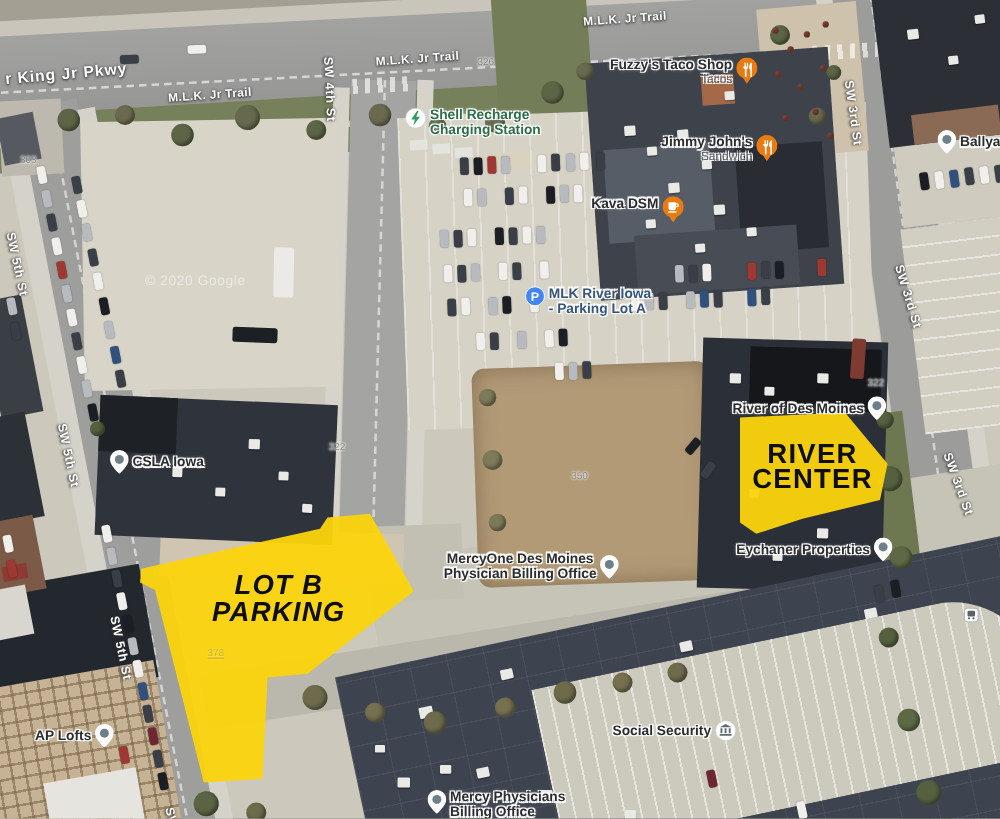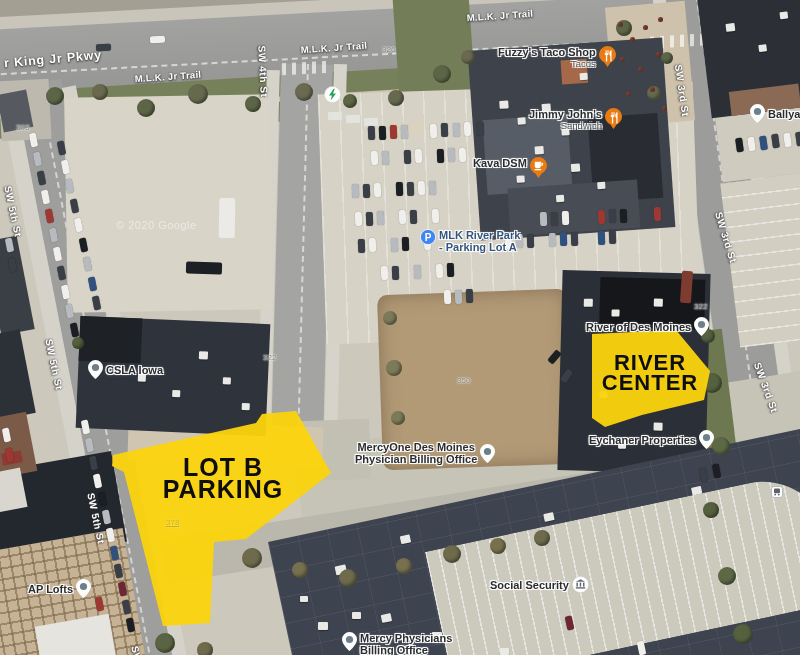--- a/index.html
+++ b/index.html
@@ -26,21 +26,21 @@
     text-shadow:-1px -1px 0 rgba(255,255,255,.95),1px -1px 0 rgba(255,255,255,.95),
     -1px 1px 0 rgba(255,255,255,.95),1px 1px 0 rgba(255,255,255,.95),0 0 3px #fff;}
   .pl2{font-size:9.5px;font-weight:normal;color:#5c6065;white-space:nowrap;line-height:11px;
     text-shadow:-1px -1px 0 rgba(255,255,255,.9),1px -1px 0 rgba(255,255,255,.9),
     -1px 1px 0 rgba(255,255,255,.9),1px 1px 0 rgba(255,255,255,.9);}
   .pl-green{color:#2c6e49;}
   .pl-blue{color:#34557e;}
   .subr{text-align:right;}
   .ovl{position:absolute;z-index:5;text-align:center;font-weight:bold;color:#0e0e0e;}
   .ovl div{white-space:nowrap;}
-  .ovl-lotb{font-size:25px;line-height:21.5px;letter-spacing:1px;}
+  .ovl-lotb{font-size:22px;line-height:21.5px;letter-spacing:1px;font-style:italic;}
   .ovl-river{font-size:22px;line-height:19.5px;letter-spacing:1px;}
   .picon{flex:0 0 auto;}
   svg.ovsvg{position:absolute;left:0;top:0;z-index:4;}
   .stripes-v{background-image:repeating-linear-gradient(90deg,rgba(255,255,255,.30) 0 1.5px,transparent 1.5px 21px);}
   .stripes-h{background-image:repeating-linear-gradient(0deg,rgba(255,255,255,.45) 0 1.5px,transparent 1.5px 15px);}
   .stripes-lot{background-image:repeating-linear-gradient(90deg,rgba(255,255,255,.5) 0 1.5px,transparent 1.5px 13px);}
   .roofgrid{background-image:repeating-linear-gradient(0deg,rgba(255,255,255,.06) 0 1px,transparent 1px 26px),
     repeating-linear-gradient(90deg,rgba(255,255,255,.05) 0 1px,transparent 1px 30px);}
   .apgrid{background-image:repeating-linear-gradient(0deg,rgba(120,98,70,.55) 0 2px,transparent 2px 11px),
     repeating-linear-gradient(90deg,rgba(120,98,70,.55) 0 2px,transparent 2px 11px);}
@@ -217,23 +217,27 @@
   <div class="rl" style="left:738px;top:382px;width:56px;transform:rotate(70deg);">SW 3rd St</div>
   <div class="rl rl-trail" style="left:126px;top:71px;width:84px;transform:rotate(-4deg);">M.L.K. Jr Trail</div>
   <div class="rl rl-trail" style="left:292px;top:42px;width:84px;transform:rotate(-4deg);">M.L.K. Jr Trail</div>
   <div class="rl rl-trail" style="left:458px;top:10px;width:84px;transform:rotate(-4deg);">M.L.K. Jr Trail</div>
 
   <div class="poi" style="left:324px;top:86px;">
     <svg class="picon" width="17" height="17" viewBox="0 0 17 17">
         <circle cx="8.5" cy="8.5" r="8" fill="#fff" stroke="#cfd2cc" stroke-width=".5"></circle>
         <path d="M9.6 2.8L5 9.6h2.9L6.6 14.4l5.4-7h-3l1.8-4.6z" fill="#2e9e5b"></path>
       </svg>
-  </div>
-
-  <div class="poi" style="left:498px;top:46px;justify-content:center;">
+    <div>
+      <div class="pl1 pl-green">Shell Recharge</div>
+      <div class="pl1 pl-green">Charging Station</div>
+    </div>
+  </div>
+
+  <div class="poi" style="left:488px;top:46px;justify-content:center;">
     <div>
       <div class="pl1">Fuzzy's Taco Shop</div>
       <div class="pl2 subr">Tacos</div>
     </div>
     <svg class="picon" width="17" height="21" viewBox="0 0 17 21">
         <path d="M8.5 0a8.5 8.5 0 0 0-3.1 16.4L8.5 21l3.1-4.6A8.5 8.5 0 0 0 8.5 0z" fill="#ea7b13"></path>
         <g fill="#fff">
           <path d="M5.6 4.2v3.3c0 .9.6 1.6 1.3 1.8v6.2h1.3V9.3c.8-.2 1.3-.9 1.3-1.8V4.2h-1v3h-.9v-3h-1v3h-1v-3z"></path>
           <path d="M11.9 4.2c-1 .6-1.6 2.2-1.6 3.6 0 1 .4 1.8 1 2.1v5.6h1.2V4.2z"></path>
         </g>
@@ -265,21 +269,21 @@
         </g>
       </svg>
   </div>
 
   <div class="poi" style="left:420px;top:229px;">
     <svg class="picon" width="16" height="16" viewBox="0 0 16 16">
         <circle cx="8" cy="8" r="7.6" fill="#4285f4" stroke="#fff" stroke-width=".8"></circle>
         <text x="8" y="11.6" text-anchor="middle" font-family="Liberation Sans,sans-serif" font-size="10" font-weight="bold" fill="#fff">P</text>
       </svg>
     <div>
-      <div class="pl1 pl-blue">MLK River Park</div>
+      <div class="pl1 pl-blue">MLK River Iowa</div>
       <div class="pl1 pl-blue">- Parking Lot A</div>
     </div>
   </div>
 
   <div class="poi poi-c" style="left:750px;top:104px;">
     <svg class="picon" width="15" height="19" viewBox="0 0 15 19">
         <path d="M7.5 0A7.5 7.5 0 0 0 0 7.5C0 12.5 7.5 19 7.5 19S15 12.5 15 7.5A7.5 7.5 0 0 0 7.5 0z" fill="#fdfdfd"></path>
         <circle cx="7.5" cy="7.5" r="3.6" fill="#6d8089"></circle>
       </svg>
     <div class="pl1">Ballyard</div>

